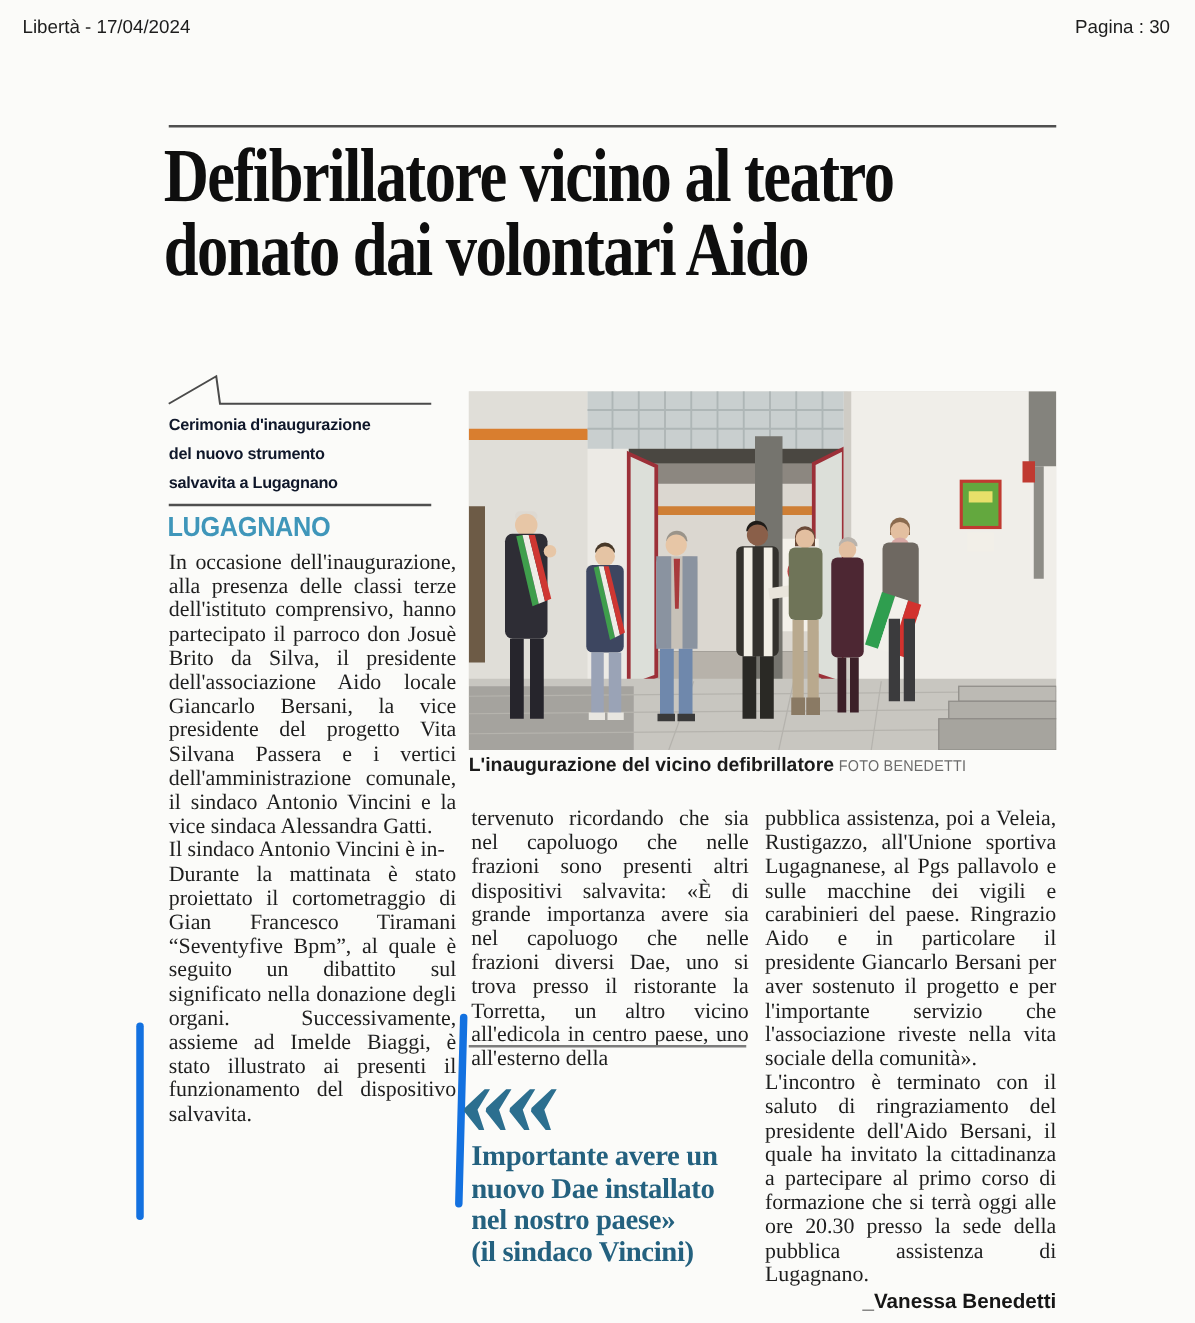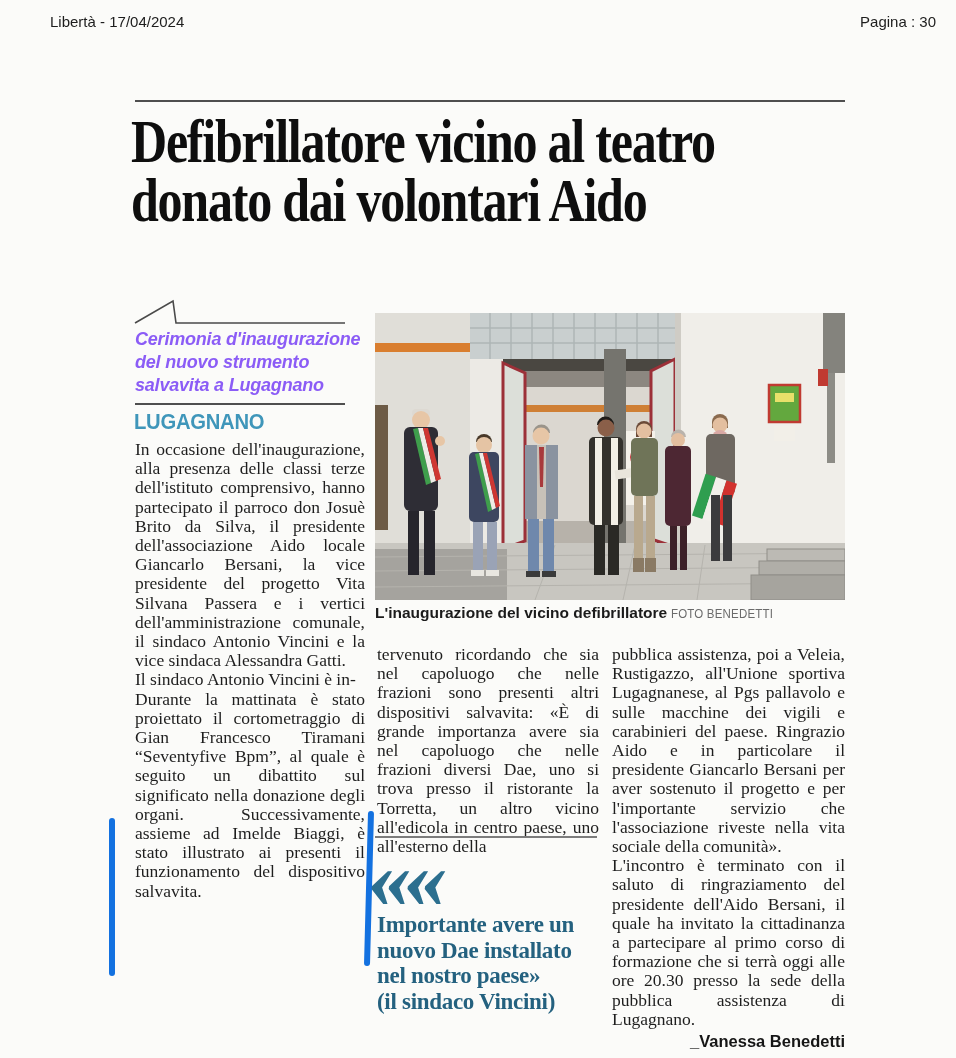--- a/index.html
+++ b/index.html
@@ -1,33 +1,33 @@
 <!DOCTYPE html>
 <html><head>
 <meta charset="utf-8">
 <style>
   html,body{margin:0;padding:0;}
   body{width:956px;height:1058px;background:#fbfbf9;font-family:"Liberation Sans",sans-serif;}
   .page{position:relative;width:956px;height:1058px;background:#fbfbf9;overflow:hidden;}
 
   
-  .mast-left{position:absolute;left:18px;top:13px;font-size:15px;color:#1d1d1d;margin-left:32px;}
+  .mast-left{position:absolute;left:18px;top:13px;font-size:15px;color:#1d1d1d;}
   .mast-right{position:absolute;right:20px;top:13px;font-size:15px;color:#1d1d1d;}
 
   .top-rule{position:absolute;left:135px;top:100px;width:710px;height:2px;background:#4f4f4f;}
 
   .headline{position:absolute;left:131px;top:112px;width:870px;margin:0;
     font-family:"Liberation Serif",serif;font-weight:700;font-size:61px;line-height:59px;
     letter-spacing:-1.5px;color:#0e0e0e;white-space:pre-line;
     transform:scaleX(0.82);transform-origin:0 0;}
 
   .kicker{position:absolute;left:133px;top:297px;}
 
   .standfirst{position:absolute;left:135px;top:328px;width:230px;
-    font-weight:700;font-size:18px;line-height:23px;color:#8b5cf6;white-space:pre-line;letter-spacing:-0.2px;font-style:italic;}
+    font-weight:700;font-size:13px;line-height:23px;color:#0f172a;white-space:pre-line;letter-spacing:-0.2px;}
 
   .mid-rule{position:absolute;left:135px;top:403px;width:210px;height:1.5px;background:#4f4f4f;}
 
   .section-label{position:absolute;left:134px;top:409px;font-weight:700;font-size:22px;
     color:#3f96ba;letter-spacing:-0.3px;transform:scaleX(0.92);transform-origin:0 0;}
 
   
   .col{position:absolute;font-family:"Liberation Serif",serif;font-size:17.5px;line-height:19.2px;
     color:#1e1e1e;text-align:justify;}
   .col p{margin:0;}

